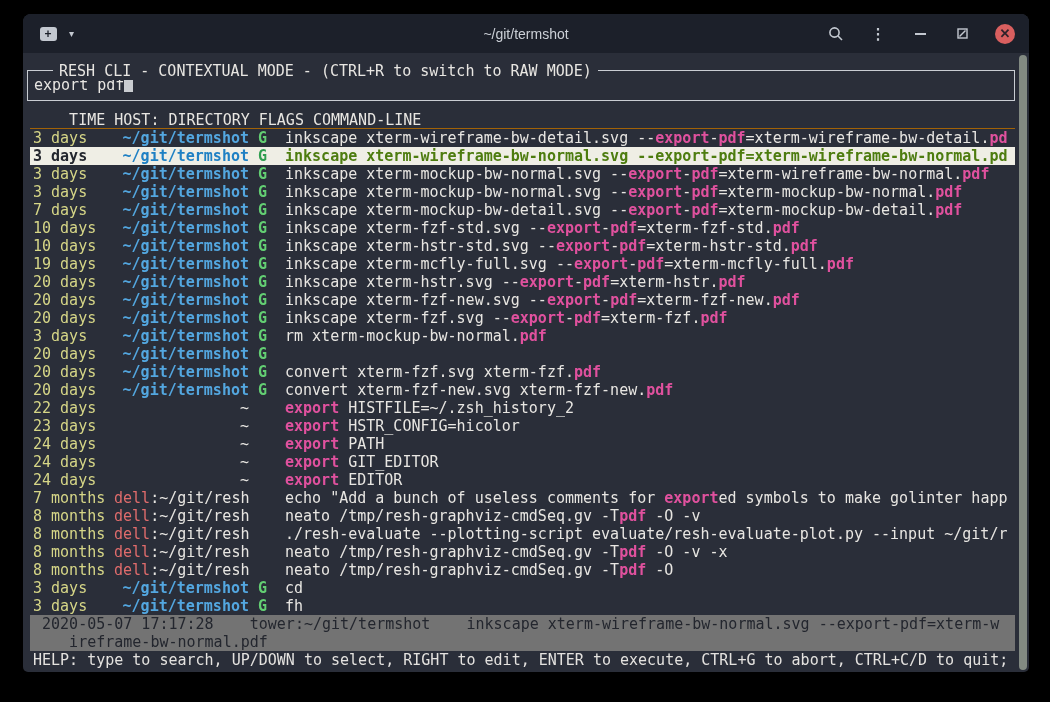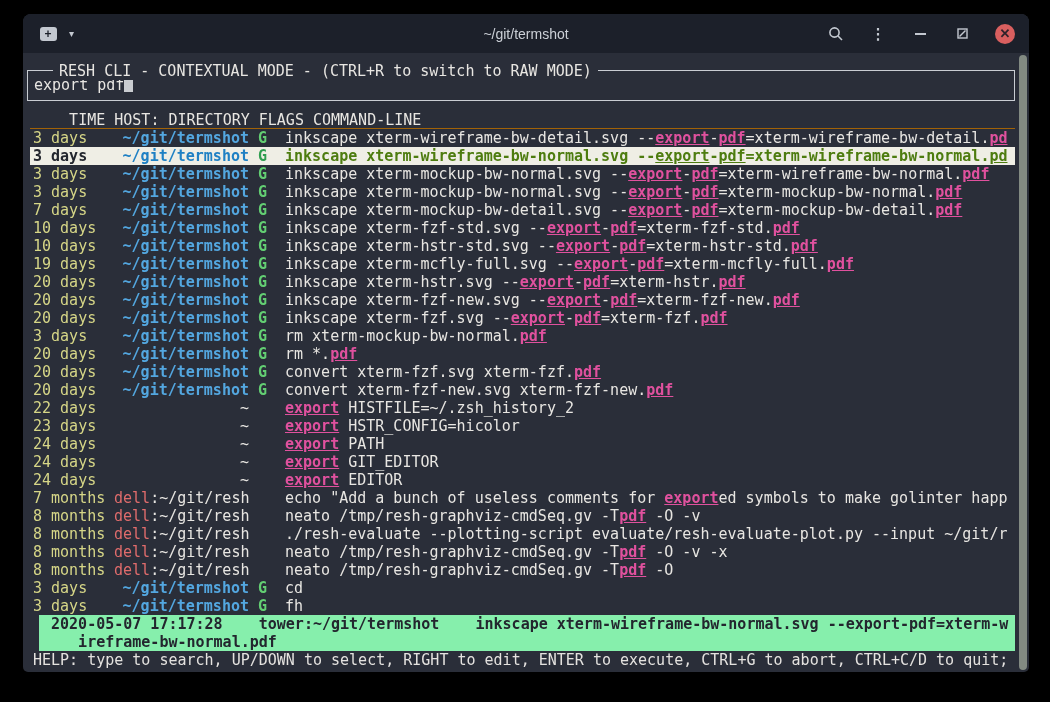--- a/index.html
+++ b/index.html
@@ -48,31 +48,31 @@
 
   .rows { margin:0 14px 0 7px; }
   .row { display:flex; height:18px; white-space:pre; overflow:hidden; padding-left:3px; }
   .col-time { width:72px; flex:none; color:#d6d687; }
   .col-dir  { width:135px; flex:none; text-align:right; margin-left:9px; }
   .col-flag { width:9px; flex:none; margin-left:9px; color:#63cf73; font-weight:bold; }
   .col-cmd  { flex:1; margin-left:18px; overflow:hidden; }
   .dir-current { color:#53a7e0; font-weight:bold; }
   .dir-plain { color:#e8e6e2; }
   .host { color:#e06c6c; }
-  .match { color:#e0519e; font-weight:bold;text-decoration:underline; }
+  .match { color:#e0519e; font-weight:bold; }
   .plain { color:#e8e6e2; }
 
   .row.selected { background:#efeee5; color:#23262e; font-weight:bold; }
   .row.selected .col-time { color:#23262e; }
   .row.selected .dir-current { color:#1f80c4; }
   .row.selected .col-flag { color:#2f9e50; }
   .row.selected .match, .row.selected .plain { color:#4d7c0f; }
 
-  .detailbar { margin:0 14px 0 16px; background:#86efac; color:#23262e;
-               font-weight:bold; }
+  .detailbar { margin:0 14px 0 7px; background:#737373; color:#23262e;
+               font-weight:normal; }
   .dline { height:18px; white-space:pre; overflow:hidden; padding-left:3px; }
 
   .helpbar { margin:0 14px 0 7px; height:18px; white-space:pre; overflow:hidden;
              padding-left:3px; color:#e4e2df; }
 
   .scrollbar { position:absolute; right:2px; top:41px; bottom:2px; width:8px;
                background:#828a82; border-radius:4px; }
 </style>
 </head>
 <body>
@@ -123,21 +123,21 @@
           <div class="row"><span class="col-time">3 days</span><span class="col-dir"><span class="dir-current">~/git/termshot</span></span><span class="col-flag">G</span><span class="col-cmd"><span class="plain">inkscape xterm-mockup-bw-normal.svg --</span><span class="match">export</span><span class="plain">-</span><span class="match">pdf</span><span class="plain">=xterm-wireframe-bw-normal.</span><span class="match">pdf</span></span></div>
           <div class="row"><span class="col-time">3 days</span><span class="col-dir"><span class="dir-current">~/git/termshot</span></span><span class="col-flag">G</span><span class="col-cmd"><span class="plain">inkscape xterm-mockup-bw-normal.svg --</span><span class="match">export</span><span class="plain">-</span><span class="match">pdf</span><span class="plain">=xterm-mockup-bw-normal.</span><span class="match">pdf</span></span></div>
           <div class="row"><span class="col-time">7 days</span><span class="col-dir"><span class="dir-current">~/git/termshot</span></span><span class="col-flag">G</span><span class="col-cmd"><span class="plain">inkscape xterm-mockup-bw-detail.svg --</span><span class="match">export</span><span class="plain">-</span><span class="match">pdf</span><span class="plain">=xterm-mockup-bw-detail.</span><span class="match">pdf</span></span></div>
           <div class="row"><span class="col-time">10 days</span><span class="col-dir"><span class="dir-current">~/git/termshot</span></span><span class="col-flag">G</span><span class="col-cmd"><span class="plain">inkscape xterm-fzf-std.svg --</span><span class="match">export</span><span class="plain">-</span><span class="match">pdf</span><span class="plain">=xterm-fzf-std.</span><span class="match">pdf</span></span></div>
           <div class="row"><span class="col-time">10 days</span><span class="col-dir"><span class="dir-current">~/git/termshot</span></span><span class="col-flag">G</span><span class="col-cmd"><span class="plain">inkscape xterm-hstr-std.svg --</span><span class="match">export</span><span class="plain">-</span><span class="match">pdf</span><span class="plain">=xterm-hstr-std.</span><span class="match">pdf</span></span></div>
           <div class="row"><span class="col-time">19 days</span><span class="col-dir"><span class="dir-current">~/git/termshot</span></span><span class="col-flag">G</span><span class="col-cmd"><span class="plain">inkscape xterm-mcfly-full.svg --</span><span class="match">export</span><span class="plain">-</span><span class="match">pdf</span><span class="plain">=xterm-mcfly-full.</span><span class="match">pdf</span></span></div>
           <div class="row"><span class="col-time">20 days</span><span class="col-dir"><span class="dir-current">~/git/termshot</span></span><span class="col-flag">G</span><span class="col-cmd"><span class="plain">inkscape xterm-hstr.svg --</span><span class="match">export</span><span class="plain">-</span><span class="match">pdf</span><span class="plain">=xterm-hstr.</span><span class="match">pdf</span></span></div>
           <div class="row"><span class="col-time">20 days</span><span class="col-dir"><span class="dir-current">~/git/termshot</span></span><span class="col-flag">G</span><span class="col-cmd"><span class="plain">inkscape xterm-fzf-new.svg --</span><span class="match">export</span><span class="plain">-</span><span class="match">pdf</span><span class="plain">=xterm-fzf-new.</span><span class="match">pdf</span></span></div>
           <div class="row"><span class="col-time">20 days</span><span class="col-dir"><span class="dir-current">~/git/termshot</span></span><span class="col-flag">G</span><span class="col-cmd"><span class="plain">inkscape xterm-fzf.svg --</span><span class="match">export</span><span class="plain">-</span><span class="match">pdf</span><span class="plain">=xterm-fzf.</span><span class="match">pdf</span></span></div>
           <div class="row"><span class="col-time">3 days</span><span class="col-dir"><span class="dir-current">~/git/termshot</span></span><span class="col-flag">G</span><span class="col-cmd"><span class="plain">rm xterm-mockup-bw-normal.</span><span class="match">pdf</span></span></div>
-          <div class="row"><span class="col-time">20 days</span><span class="col-dir"><span class="dir-current">~/git/termshot</span></span><span class="col-flag">G</span><span class="col-cmd"><span class="plain">rm *.</span><span class="match">pdf</span></span></div>
+          <div class="row"><span class="col-time">20 days</span><span class="col-dir"><span class="dir-current">~/git/termshot</span></span><span class="col-flag">G</span></div>
           <div class="row"><span class="col-time">20 days</span><span class="col-dir"><span class="dir-current">~/git/termshot</span></span><span class="col-flag">G</span><span class="col-cmd"><span class="plain">convert xterm-fzf.svg xterm-fzf.</span><span class="match">pdf</span></span></div>
           <div class="row"><span class="col-time">20 days</span><span class="col-dir"><span class="dir-current">~/git/termshot</span></span><span class="col-flag">G</span><span class="col-cmd"><span class="plain">convert xterm-fzf-new.svg xterm-fzf-new.</span><span class="match">pdf</span></span></div>
           <div class="row"><span class="col-time">22 days</span><span class="col-dir"><span class="dir-plain">~</span></span><span class="col-flag"></span><span class="col-cmd"><span class="match">export</span><span class="plain"> HISTFILE=~/.zsh_history_2</span></span></div>
           <div class="row"><span class="col-time">23 days</span><span class="col-dir"><span class="dir-plain">~</span></span><span class="col-flag"></span><span class="col-cmd"><span class="match">export</span><span class="plain"> HSTR_CONFIG=hicolor</span></span></div>
           <div class="row"><span class="col-time">24 days</span><span class="col-dir"><span class="dir-plain">~</span></span><span class="col-flag"></span><span class="col-cmd"><span class="match">export</span><span class="plain"> PATH</span></span></div>
           <div class="row"><span class="col-time">24 days</span><span class="col-dir"><span class="dir-plain">~</span></span><span class="col-flag"></span><span class="col-cmd"><span class="match">export</span><span class="plain"> GIT_EDITOR</span></span></div>
           <div class="row"><span class="col-time">24 days</span><span class="col-dir"><span class="dir-plain">~</span></span><span class="col-flag"></span><span class="col-cmd"><span class="match">export</span><span class="plain"> EDITOR</span></span></div>
           <div class="row"><span class="col-time">7 months</span><span class="col-dir"><span class="host">dell</span><span class="dir-plain">:~/git/resh</span></span><span class="col-flag"></span><span class="col-cmd"><span class="plain">echo "Add a bunch of useless comments for </span><span class="match">export</span><span class="plain">ed symbols to make golinter happ</span></span></div>
           <div class="row"><span class="col-time">8 months</span><span class="col-dir"><span class="host">dell</span><span class="dir-plain">:~/git/resh</span></span><span class="col-flag"></span><span class="col-cmd"><span class="plain">neato /tmp/resh-graphviz-cmdSeq.gv -T</span><span class="match">pdf</span><span class="plain"> -O -v</span></span></div>
           <div class="row"><span class="col-time">8 months</span><span class="col-dir"><span class="host">dell</span><span class="dir-plain">:~/git/resh</span></span><span class="col-flag"></span><span class="col-cmd"><span class="plain">./resh-evaluate --plotting-script evaluate/resh-evaluate-plot.py --input ~/git/r</span></span></div>

